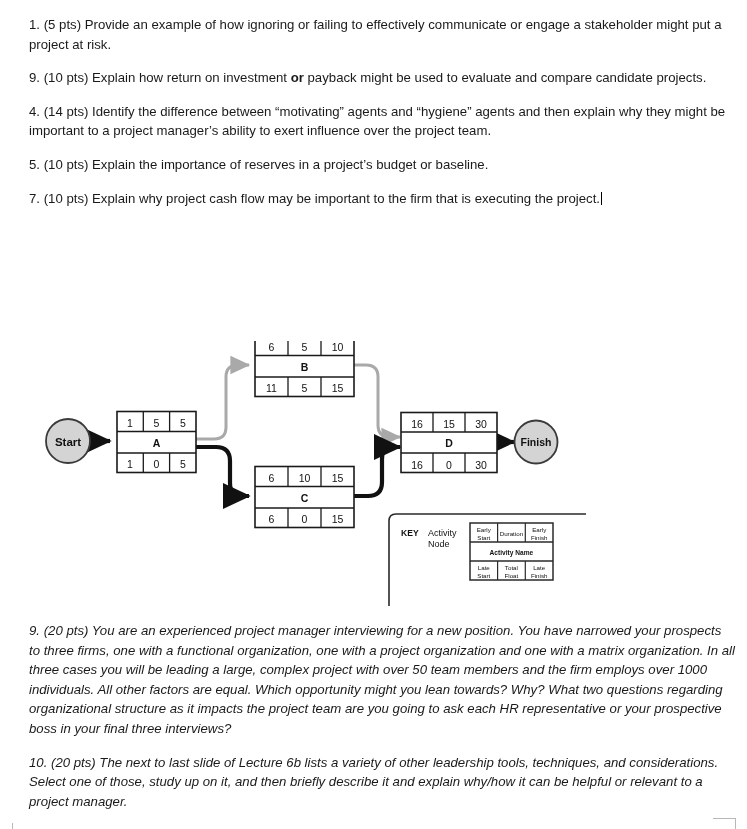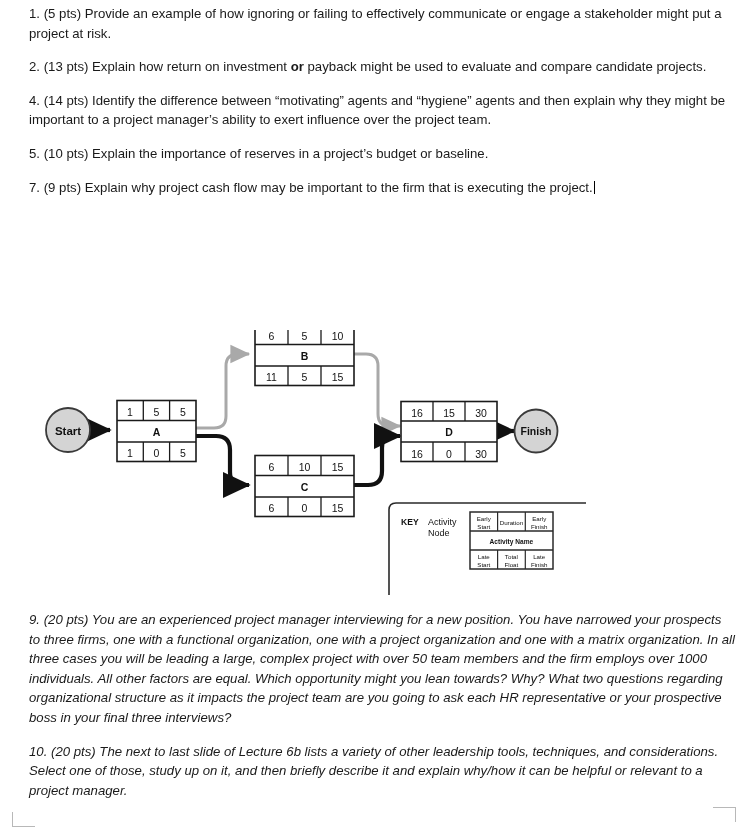--- a/index.html
+++ b/index.html
@@ -11,21 +11,21 @@
     width: 747px;
     height: 829px;
     position: relative;
     font-family: "Liberation Sans", sans-serif;
     color: #000000;
     overflow: hidden;
   }
 
   .page {
     position: absolute;
-    left: 0; top: 0;
+    left: 0; top: 11px;
     width: 747px;
     height: 644px;
   }
 
   .q-list {
     position: absolute;
     left: 29px;
     top: 4px;
     width: 702px;
   }
@@ -92,34 +92,34 @@
 
 <div class="page">
 
   <div class="q-list">
 
     <div class="question">
       <span>1. (5 pts) Provide an example of how ignoring or failing to effectively communicate or engage a stakeholder might put a project at risk.</span>
     </div>
 
     <div class="question">
-      <span>2. (13 pts) Explain how return on investment </span><b class="em">or</b><span> payback might be used to evaluate and compare candidate projects.</span>
+      <span>9. (10 pts) Explain how return on investment </span><b class="em">or</b><span> payback might be used to evaluate and compare candidate projects.</span>
     </div>
 
 
     <div class="question">
       <span>4. (14 pts) Identify the difference between “motivating” agents and “hygiene” agents and then explain why they might be important to a project manager’s ability to exert influence over the project team.</span>
     </div>
 
     <div class="question">
       <span>5. (10 pts) Explain the importance of reserves in a project’s budget or baseline.</span>
     </div>
 
     <div class="question">
-      <span>7. (9 pts) Explain why project cash flow may be important to the firm that is executing the project.</span><span class="caret"></span>
+      <span>7. (10 pts) Explain why project cash flow may be important to the firm that is executing the project.</span><span class="caret"></span>
     </div>
 
 
   </div>
 
   <div class="diagram">
     <svg width="747" height="270" viewBox="0 0 747 270" xmlns="http://www.w3.org/2000/svg">
       <defs>
         <marker id="ah-black" markerWidth="7" markerHeight="7" refX="6.2" refY="3.3" orient="auto">
           <path d="M0,0.2 L6.6,3.3 L0,6.4 Z" fill="#111111"></path>

